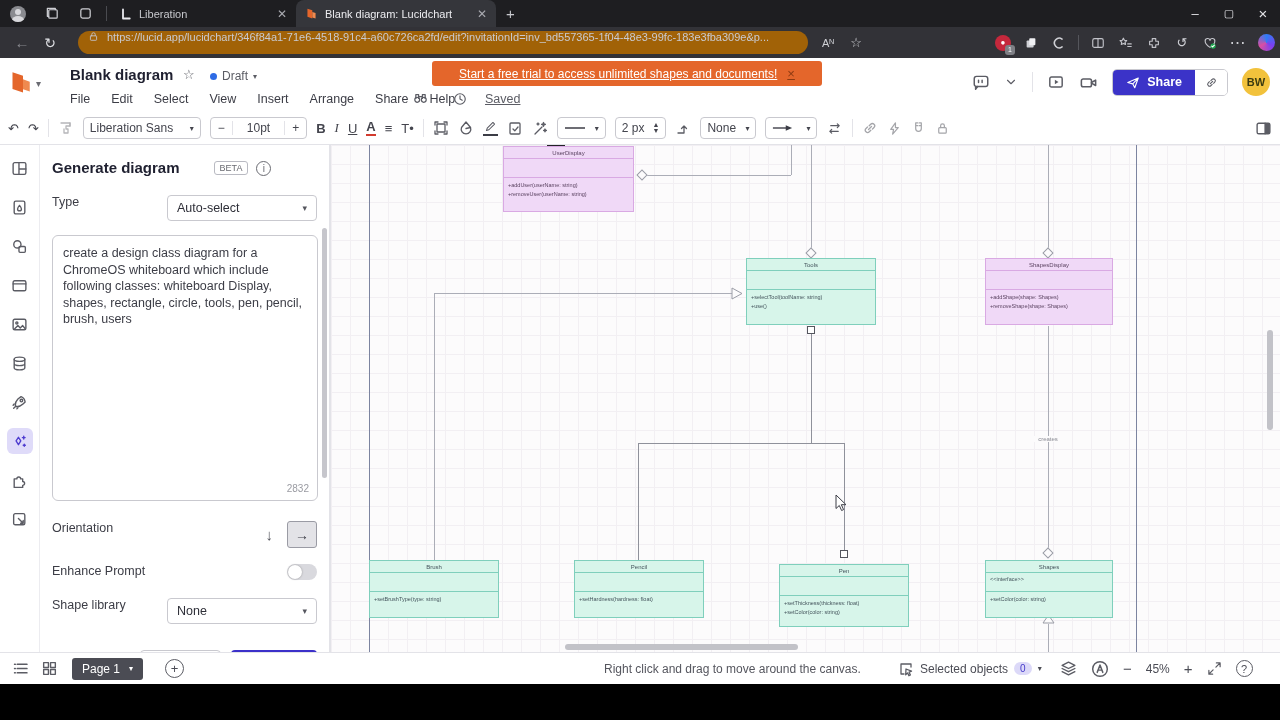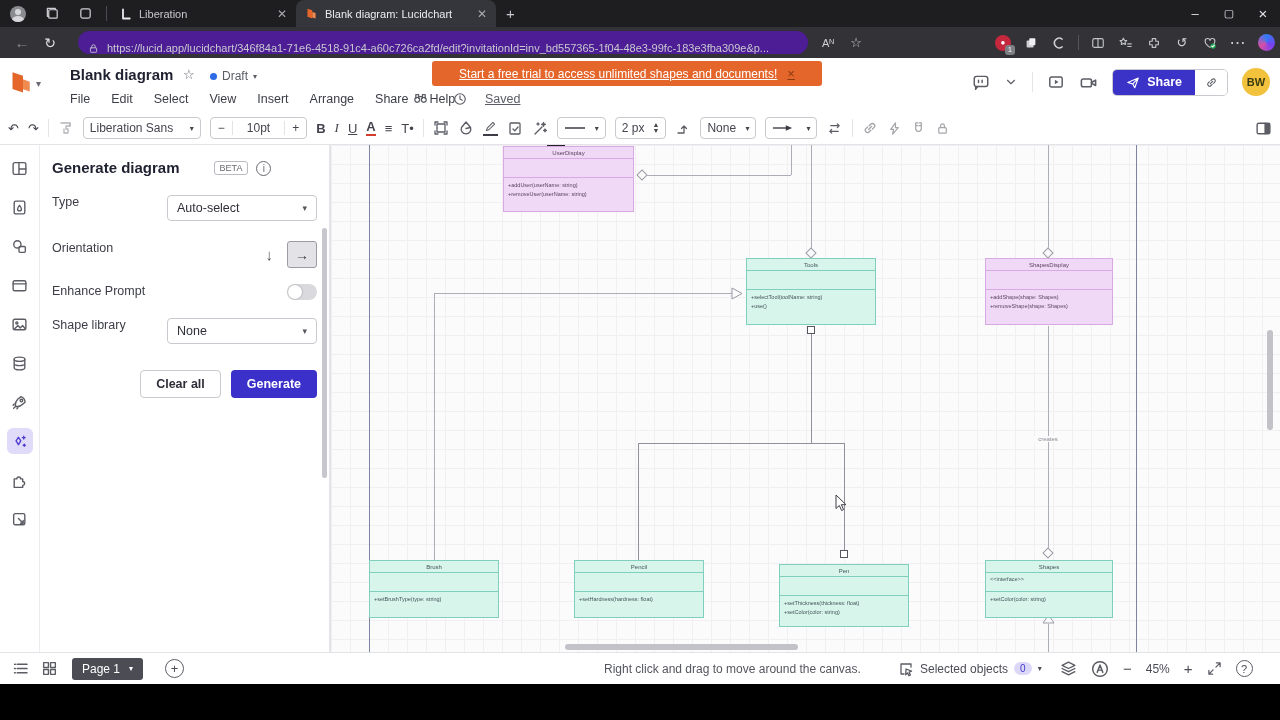--- a/index.html
+++ b/index.html
@@ -13,21 +13,21 @@
   .tab{height:27px;display:flex;align-items:center;gap:7px;padding:0 9px;font-size:11px;color:#c7c8cd}
   .tab.active{background:#35363b;border-radius:8px 8px 0 0;color:#ececf0}
   .tab .close{font-size:12px;color:#a9aab0;margin-left:8px}
   .avatarP{width:16px;height:16px;border-radius:50%;background:#8a8b90;margin:0 10px 0 10px;position:relative;overflow:hidden}
   .avatarP:before{content:"";position:absolute;left:5px;top:3px;width:6px;height:6px;border-radius:50%;background:#d8d8dc}
   .avatarP:after{content:"";position:absolute;left:2px;top:10px;width:12px;height:8px;border-radius:50%;background:#d8d8dc}
   .winbtn{width:34px;height:27px;display:flex;align-items:center;justify-content:center;color:#e6e6ea;font-size:13px}
   
   #navbar{position:absolute;left:0;top:27px;width:1280px;height:31px;background:#323237;display:flex;align-items:center;color:#cfd0d5}
   #navbar .ic svg{stroke:#c3c4ca}
-  #urlpill{height:23px;width:730px;margin-left:14px;background:#4c1d95;border-radius:12px;display:flex;align-items:flex-end;padding:0 10px;gap:8px}
+  #urlpill{height:23px;width:730px;margin-left:14px;background:#a16207;border-radius:12px;display:flex;align-items:flex-start;padding:0 10px;gap:8px}
   #urltext{font-size:11px;color:#c9cad0;white-space:nowrap;overflow:hidden}
   .navic{width:28px;display:flex;justify-content:center;align-items:center}
   .extbadge{position:relative;width:16px;height:16px;border-radius:50%;background:#c5283c;color:#fff;font-size:8px;display:flex;align-items:center;justify-content:center}
   .extbadge i{position:absolute;right:-4px;bottom:-4px;width:10px;height:10px;border-radius:3px;background:#7e7f85;color:#fff;font-style:normal;font-size:7px;display:flex;align-items:center;justify-content:center}
   .copilot{width:17px;height:17px;border-radius:50%;background:conic-gradient(#2f7cf6,#7a3ff2,#d94fa2,#2f7cf6)}
   
   #appheader{position:absolute;left:0;top:58px;width:1280px;height:54px;background:#fff}
   #logo{position:absolute;left:8px;top:12px}
   #logo-chev{position:absolute;left:36px;top:20px;color:#6a6b72;font-size:10px}
   #doctitle{position:absolute;left:70px;top:8px;font-size:15px;font-weight:bold;color:#1f2030}
@@ -482,20 +482,24 @@
 
   <div id="panel">
     <h1>Generate diagram</h1><span class="beta">BETA</span><span class="infoc">i</span>
     <div class="prow">
       <span class="plabel">Type</span>
       <div class="pselect">
           <span>Auto-select</span>
           <span class="car">▾</span>
         </div>
     </div>
+    <div id="prompt">
+      <span>create a design class diagram for a ChromeOS whiteboard which include following classes: whiteboard Display, shapes, rectangle, circle, tools, pen, pencil, brush, users</span>
+      <span id="charcount">2832</span>
+    </div>
     <div class="prow" id="orient-row" style="margin-top:20px">
       <span class="plabel">Orientation</span>
       <span style="display:flex;align-items:center">
         <span class="darr">↓</span>
         <span id="orient-btn">→</span>
       </span>
     </div>
     <div class="prow" style="margin-top:16px">
       <span class="plabel">Enhance Prompt</span>
       <span class="toggle"></span>

